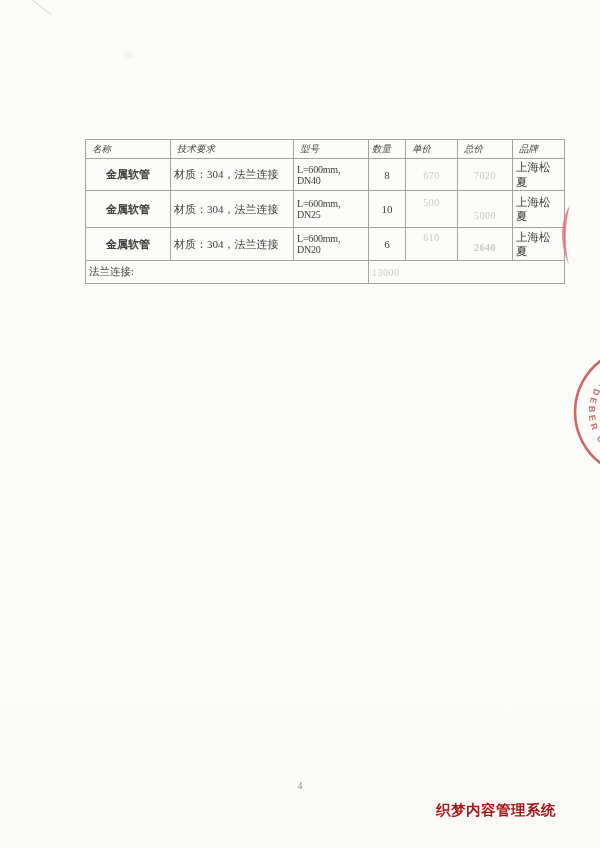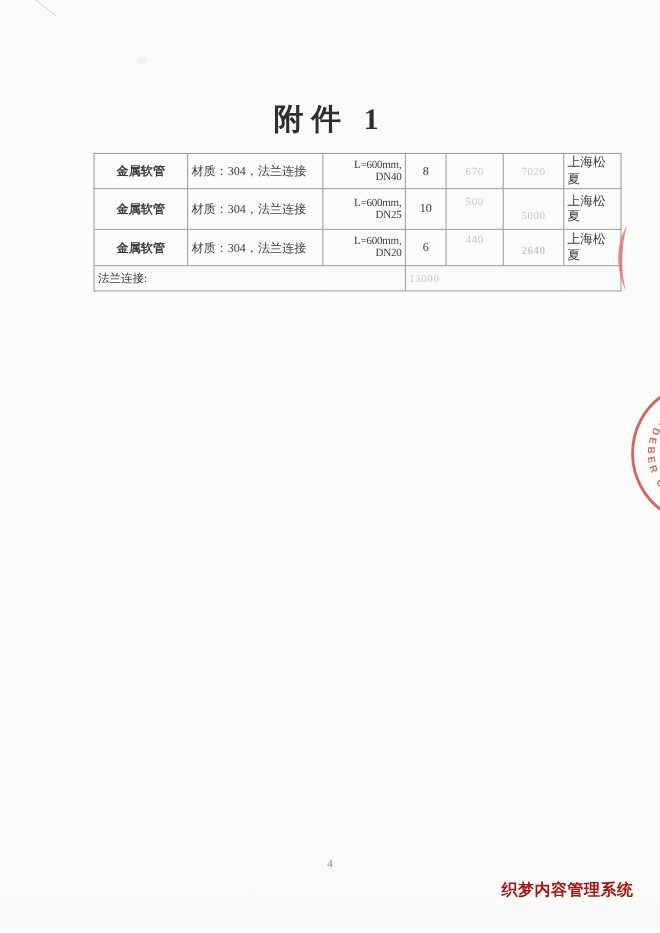--- a/index.html
+++ b/index.html
@@ -42,21 +42,21 @@
     vertical-align:middle;
     overflow:hidden;
   }
   tr.hdr td{height:16px;font-size:9.5px;font-style:italic;color:#45453f;padding-left:6px;vertical-align:middle;}
   tr.r1 td{height:29px;}
   tr.r2 td{height:34px;}
   tr.r3 td{height:30px;}
   tr.ftr td{height:20px;}
   td.c-name{text-align:center;font-weight:bold;}
   td.c-spec{padding-left:8px;}
-  td.c-model{font-size:10px;padding-left:4px;letter-spacing:-.2px;text-align:right;}
+  td.c-model{font-size:10px;padding-left:4px;letter-spacing:-.2px;}
   td.c-qty{text-align:center;}
   td.c-price{text-align:center;}
   td.c-brand{text-align:left;font-size:11.5px;line-height:1.25;padding:1px 6px;}
   .faint{
     color:#c9c9c6;
     filter:blur(.35px);
     font-size:10px;letter-spacing:.5px;
     position:relative;display:inline-block;
   }
   .f-up{top:-7px;}
@@ -69,21 +69,21 @@
   
   .stamp{position:absolute;left:540px;top:350px;width:60px;height:135px;}
   
   .pagenum{
     position:absolute;top:780px;left:0;right:0;text-align:center;
     font-size:10px;color:#8a8a86;
   }
   
   .wm{
     position:absolute;right:4px;top:803px;width:160px;
-    text-align:center;line-height:1.05;
+    text-align:left;line-height:1.05;
     font-family:"Liberation Sans","DejaVu Sans",sans-serif;
   }
   .wm-1{
     font-size:14.5px;font-weight:bold;color:#a81414;
     text-shadow:-1px -1px 0 #fff,1px -1px 0 #fff,-1px 1px 0 #fff,1px 1px 0 #fff;
     letter-spacing:.5px;
   }
   .wm-2{
     font-size:12.5px;font-weight:bold;color:#a81414;
     letter-spacing:1.5px;
@@ -91,33 +91,41 @@
   }
 </style>
 </head>
 <body>
 
 <div class="page">
 
   <div class="scratch"></div>
   <div class="smudge"></div>
 
-  <div class="title">附件 1</div>
 
   <table class="doc">
     <colgroup>
       <col style="width:85px">
         <col style="width:123px">
         <col style="width:75px">
       <col style="width:37px">
         <col style="width:52px">
         <col style="width:55px">
         <col style="width:52px">
     </colgroup>
     <tbody>
+      <tr class="hdr">
+        <td>名称</td>
+        <td>技术要求</td>
+        <td>型号</td>
+        <td style="padding-left:3px">数量</td>
+        <td>单价</td>
+        <td>总价</td>
+        <td>品牌</td>
+      </tr>
 
       <tr class="r1">
         <td class="c-name">金属软管</td>
         <td class="c-spec">材质：304，法兰连接</td>
         <td class="c-model">L=600mm, DN40</td>
         <td class="c-qty">8</td>
         <td class="c-price"><span class="faint">670</span></td>
         <td class="c-price"><span class="faint">7020</span></td>
         <td class="c-brand">上海松夏</td>
       </tr>
@@ -130,21 +138,21 @@
         <td class="c-price"><span class="faint f-up">500</span></td>
         <td class="c-price"><span class="faint f-dn">5000</span></td>
         <td class="c-brand">上海松夏</td>
       </tr>
 
       <tr class="r3">
         <td class="c-name">金属软管</td>
         <td class="c-spec">材质：304，法兰连接</td>
         <td class="c-model">L=600mm, DN20</td>
         <td class="c-qty">6</td>
-        <td class="c-price"><span class="faint f-up">440</span></td>
+        <td class="c-price"><span class="faint f-up">610</span></td>
         <td class="c-price"><span class="faint f-dn2">2640</span></td>
         <td class="c-brand">上海松夏</td>
       </tr>
 
       <tr class="ftr">
         <td class="c-contract" colspan="3">法兰连接:</td>
         <td class="c-total-val" colspan="4"><span class="faint">13000</span></td>
       </tr>
     </tbody>
   </table>

